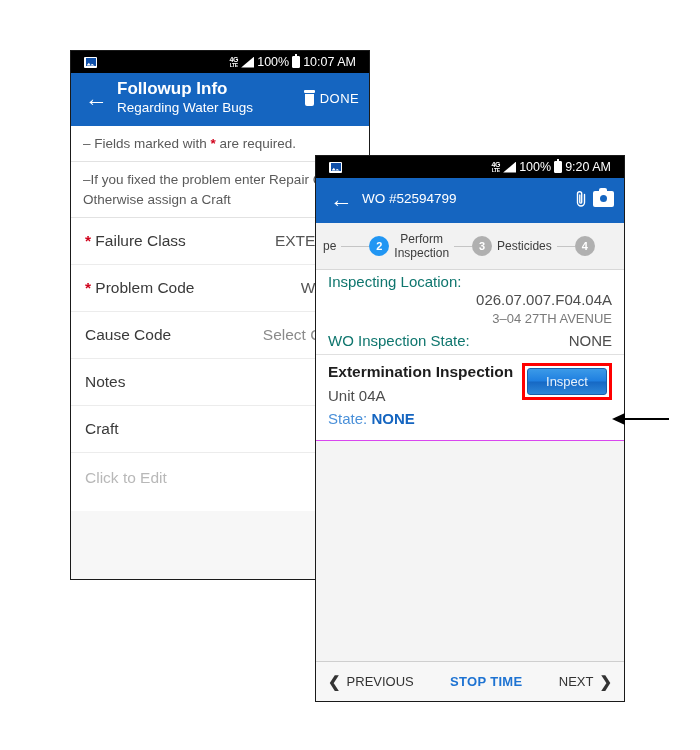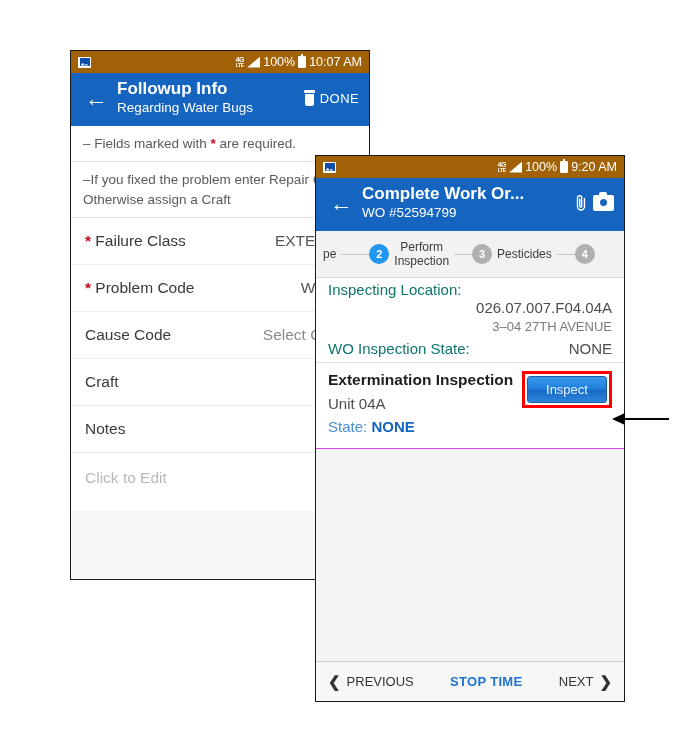--- a/index.html
+++ b/index.html
@@ -17,25 +17,25 @@
     background: #ffffff;
     border: 1.5px solid #1a1a1a;
     overflow: hidden;
   }
   #phone-followup { left: 70px; top: 50px; width: 300px; height: 530px; z-index: 1; }
   #phone-workorder { left: 315px; top: 155px; width: 310px; height: 547px; z-index: 3; }
 
   
   .statusbar {
     height: 22px;
-    background: #a16207;
+    background: #000000;
     color: #ffffff;
     display: flex;
     align-items: center;
-    padding: 0 7px;
+    padding: 0 13px;
     font-size: 12.5px;
   }
   .sb-left { display: flex; align-items: center; gap: 4px; }
   .sb-right { margin-left: auto; display: flex; align-items: center; gap: 3px; }
   .pic-icon {
     width: 13px; height: 11px;
     background: #ffffff;
     position: relative;
     border-radius: 1px;
   }
@@ -315,26 +315,26 @@
     </div>
     <div class="field-row">
       <span class="field-label"><span class="req-star">*</span> <span>Problem Code</span></span>
       <span class="field-value">WATER</span>
     </div>
     <div class="field-row">
       <span class="field-label">Cause Code</span>
       <span class="field-value placeholder">Select Cause</span>
     </div>
     <div class="field-row">
+      <span class="field-label">Notes</span>
+      <span class="field-value"></span>
+    </div>
+    <div class="field-row">
       <span class="field-label">Craft</span>
       <span class="field-value">EXT</span>
-    </div>
-    <div class="field-row">
-      <span class="field-label">Notes</span>
-      <span class="field-value"></span>
     </div>
 
     <div class="click-edit">Click to Edit</div>
     <div class="grey-fill"></div>
   </div>
 
   <div class="phone col" id="phone-workorder">
 
     <div class="statusbar">
       <div class="sb-left">
@@ -348,21 +348,20 @@
         <span class="sig-bars"></span>
         <span class="sb-txt">100%</span>
         <span class="batt"></span>
         <span class="sb-txt">9:20 AM</span>
       </div>
     </div>
 
     <div class="appbar">
       <div class="back-arrow">←</div>
       <div class="appbar-titles">
-        <div class="appbar-title">Complete Work Or...</div>
         <div class="appbar-sub">WO #52594799</div>
       </div>
       <div class="appbar-actions">
         <span class="clip">
           <svg width="14" height="18" viewBox="0 0 14 18" aria-hidden="true">
             <path d="M10.5 4.5 V12.5 a3.5 3.5 0 0 1 -7 0 V3.8 a2.1 2.1 0 0 1 4.2 0 V12.2 a0.95 0.95 0 0 1 -1.9 0 V5" fill="none" stroke="#ffffff" stroke-width="1.4" stroke-linecap="round"></path>
           </svg>
         </span>
         <span class="cam"></span>
       </div>

